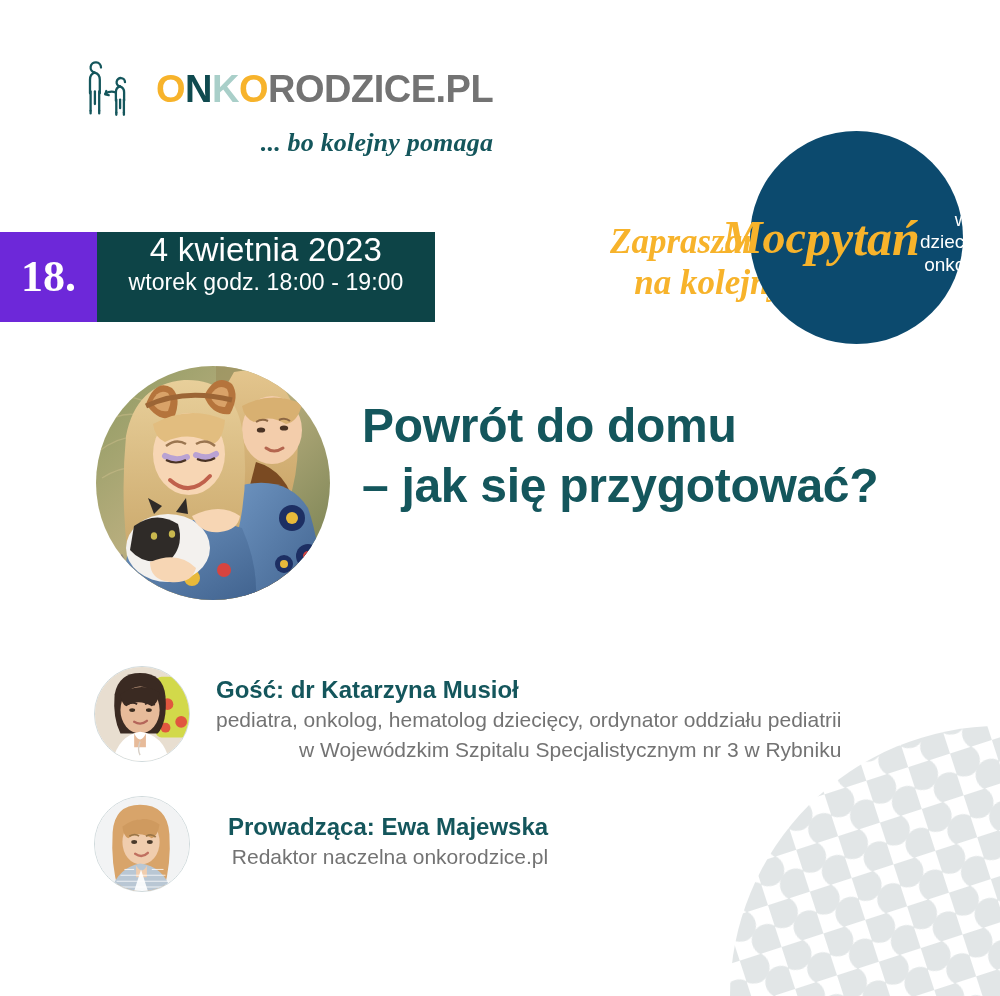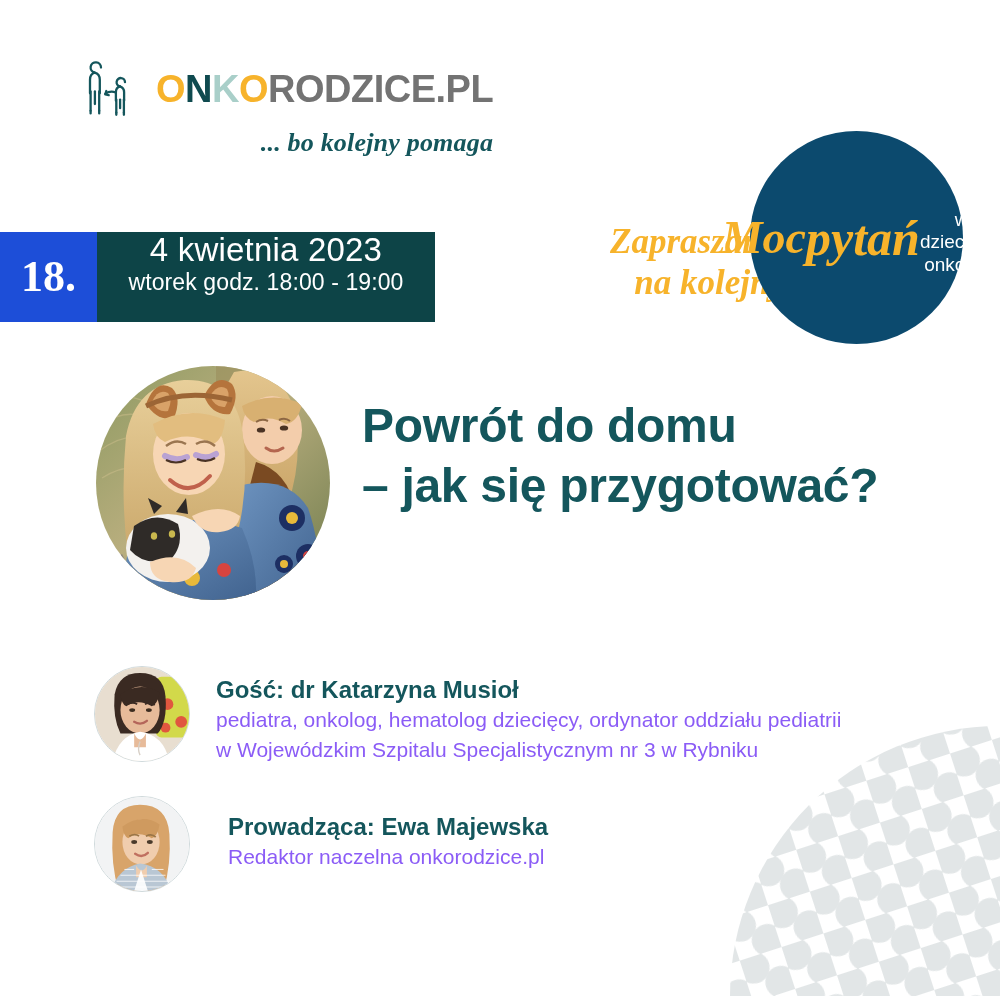--- a/index.html
+++ b/index.html
@@ -48,21 +48,21 @@
     letter-spacing:0.2px; white-space:nowrap;
   }
 
   
   #date-banner {
     position:absolute; left:0; top:232px;
     width:435px; height:90px;
     display:flex; align-items:stretch;
   }
   #date-number-box {
-    width:97px; background:#1d4ed8;
+    width:97px; background:#6d28d9;
     display:flex; align-items:center; justify-content:center;
   }
   #date-number {
     font-family:"Liberation Serif", serif;
     font-weight:700; font-size:44px; color:#ffffff;
     line-height:1;
   }
   #date-text-box {
     flex:1; background:#0d4447;
     display:flex; flex-direction:column;
@@ -144,22 +144,22 @@
     border:1px solid #cfd9db;
   }
   .avatar svg { display:block; width:100%; height:100%; }
 
   .speaker-text { margin-left:26px; padding-top:9px; }
   .speaker-name {
     font-size:24px; font-weight:700; color:#14565c;
     line-height:1.25; white-space:nowrap;
   }
   .speaker-desc {
-    font-size:21px; font-weight:400; color:#8b5cf6;
-    line-height:1.45; white-space:nowrap;
+    font-size:21px; font-weight:400; color:#737373;
+    line-height:1.45; white-space:nowrap;text-align:right;
   }
   #speaker-host .speaker-text { padding-top:16px;margin-left:38px; }
 </style>
 </head>
 <body>
 
 <div id="poster">
 
   <svg id="dot-pattern" viewBox="0 0 300 300">
     <defs>

